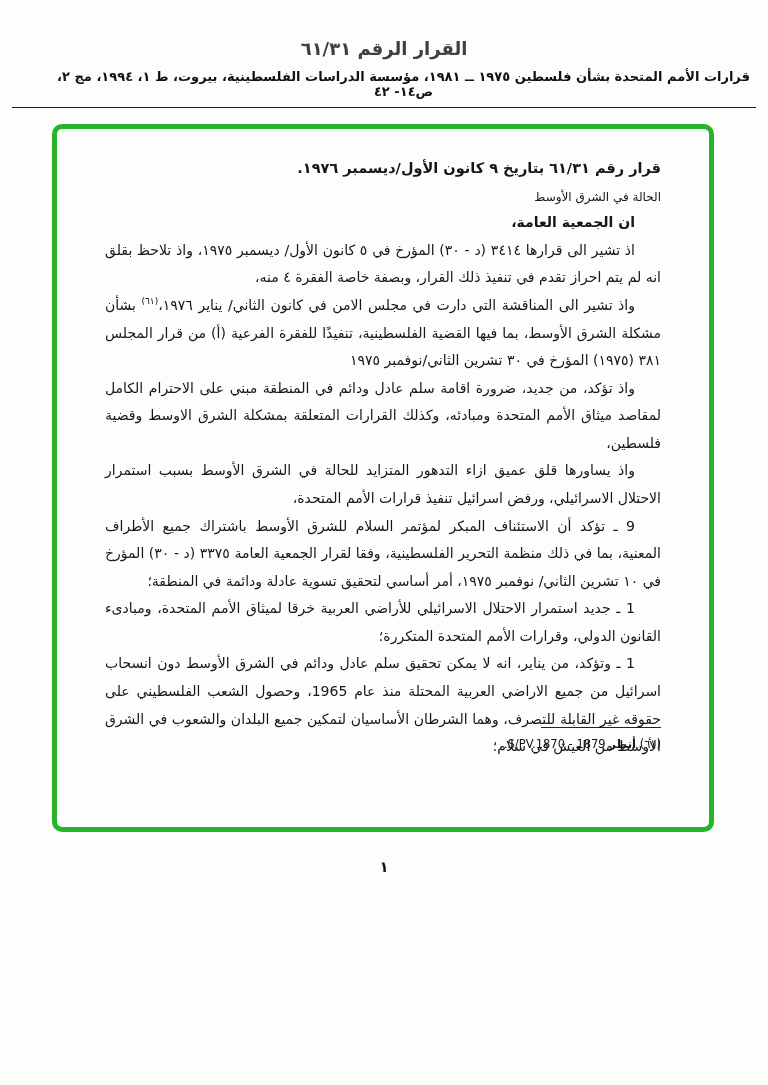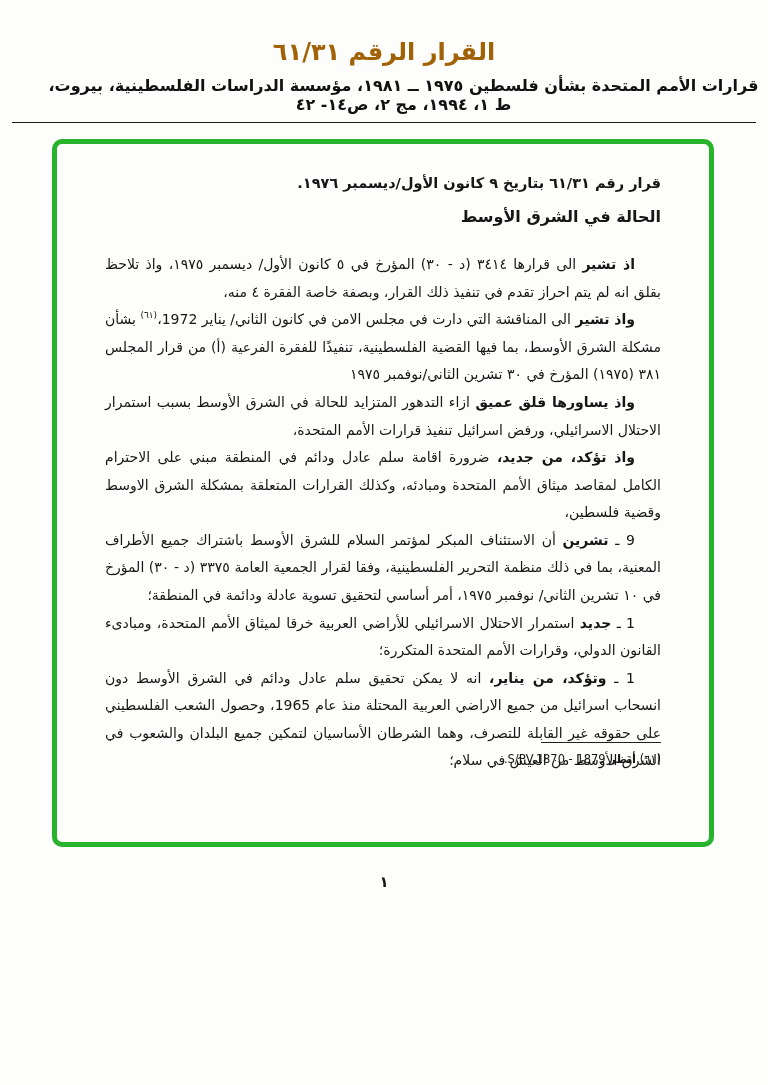--- a/index.html
+++ b/index.html
@@ -9,46 +9,46 @@
     height: 1085px;
     position: relative;
     overflow: hidden;
     background: #fdfdfb;
     color: #161616;
     font-family: "DejaVu Sans", sans-serif;
   }
 
   
   .doc-header { text-align: center; direction: rtl; padding-top: 38px; }
-  .doc-title { font-size: 24px; font-weight: bold; color: #a16207; }
-  .doc-citation { font-size: 16px; font-weight: bold; margin-top: 10px; color: #111; margin-left: 39px; }
+  .doc-title { font-size: 18px; font-weight: bold; color: #404040; }
+  .doc-citation { font-size: 13px; font-weight: bold; margin-top: 10px; color: #111; margin-left: 39px; }
   .header-rule { border: none; border-top: 1.6px solid #1a1a1a; margin: 8px 12px 0 12px; }
 
   
   .green-box {
     direction: rtl;
     width: 662px;
     height: 708px;
     margin: 16px 54px 0 52px;
     border: 5px solid var(--border-green, #27b42c);
     border-radius: 10px;
     padding: 25px 48px 0 48px;
     position: relative;
     overflow: hidden;
     background: #fdfdfb;
     font-size: 14px;
     line-height: 1.97;
     text-align: justify;
   }
 
   .res-heading { font-size: 14.5px; font-weight: bold; margin-bottom: 3px; }
-  .res-subject { font-size: 16px; font-weight: bold; margin-bottom: 19px; }
+  .res-subject { font-size: 12px; font-weight: normal; margin-bottom: 0; }
   .opening { font-weight: bold; text-indent: 26px; }
   .para, .item { text-indent: 26px; margin: 0; }
-  .lead { font-weight: bold; }
+  .lead { font-weight: normal; }
   .note-ref { font-size: 9px; vertical-align: super; line-height: 0; font-weight: normal; }
 
   
   .footnote { position: absolute; right: 48px; left: 48px; bottom: 74px; direction: rtl; }
   .footnote-rule {
     border: none; border-top: 1.5px solid #222;
     width: 120px; margin: 0 0 8px auto; margin-right: 0; margin-left: auto;
   }
   .footnote-text { font-size: 11.5px; text-align: right; line-height: 1.5; }
   .footnote-text .lead { font-weight: bold; }
@@ -64,30 +64,31 @@
   <header class="doc-header">
     <h1 class="doc-title">القرار الرقم ٦١/٣١</h1>
     <p class="doc-citation">قرارات الأمم المتحدة بشأن فلسطين ١٩٧٥ ــ ١٩٨١، مؤسسة الدراسات الفلسطينية، بيروت، ط ١، ١٩٩٤، مج ٢، ص١٤- ٤٢</p>
     <hr class="header-rule">
   </header>
 
   <section class="green-box">
 
     <h2 class="res-heading">قرار رقم ٦١/٣١ بتاريخ ٩ كانون الأول/ديسمبر ١٩٧٦.</h2>
     <h3 class="res-subject">الحالة في الشرق الأوسط</h3>
+    <p class="opening">ان الجمعية العامة،</p>
 
     <p class="para"><span class="lead">اذ تشير</span><span> الى قرارها ٣٤١٤ (د - ٣٠) المؤرخ في ٥ كانون الأول/ ديسمبر ١٩٧٥، واذ تلاحظ بقلق انه لم يتم احراز تقدم في تنفيذ ذلك القرار، وبصفة خاصة الفقرة ٤ منه،</span></p>
 
-    <p class="para"><span class="lead">واذ تشير</span><span> الى المناقشة التي دارت في مجلس الامن في كانون الثاني/ يناير 1972،</span><sup class="note-ref">(٦١)</sup><span> بشأن مشكلة الشرق الأوسط، بما فيها القضية الفلسطينية، تنفيذًا للفقرة الفرعية (أ) من قرار المجلس ٣٨١ (١٩٧٥) المؤرخ في ٣٠ تشرين الثاني/نوفمبر ١٩٧٥</span></p>
+    <p class="para"><span class="lead">واذ تشير</span><span> الى المناقشة التي دارت في مجلس الامن في كانون الثاني/ يناير ١٩٧٦،</span><sup class="note-ref">(٦١)</sup><span> بشأن مشكلة الشرق الأوسط، بما فيها القضية الفلسطينية، تنفيذًا للفقرة الفرعية (أ) من قرار المجلس ٣٨١ (١٩٧٥) المؤرخ في ٣٠ تشرين الثاني/نوفمبر ١٩٧٥</span></p>
+
+    <p class="para"><span class="lead">واذ تؤكد، من جديد،</span><span> ضرورة اقامة سلم عادل ودائم في المنطقة مبني على الاحترام الكامل لمقاصد ميثاق الأمم المتحدة ومبادئه، وكذلك القرارات المتعلقة بمشكلة الشرق الاوسط وقضية فلسطين،</span></p>
 
     <p class="para"><span class="lead">واذ يساورها قلق عميق</span><span> ازاء التدهور المتزايد للحالة في الشرق الأوسط بسبب استمرار الاحتلال الاسرائيلي، ورفض اسرائيل تنفيذ قرارات الأمم المتحدة،</span></p>
 
-    <p class="para"><span class="lead">واذ تؤكد، من جديد،</span><span> ضرورة اقامة سلم عادل ودائم في المنطقة مبني على الاحترام الكامل لمقاصد ميثاق الأمم المتحدة ومبادئه، وكذلك القرارات المتعلقة بمشكلة الشرق الاوسط وقضية فلسطين،</span></p>
-
-    <p class="item"><span>9 ـ </span><span class="lead">تشرين</span><span> أن الاستئناف المبكر لمؤتمر السلام للشرق الأوسط باشتراك جميع الأطراف المعنية، بما في ذلك منظمة التحرير الفلسطينية، وفقا لقرار الجمعية العامة ٣٣٧٥ (د - ٣٠) المؤرخ في ١٠ تشرين الثاني/ نوفمبر ١٩٧٥، أمر أساسي لتحقيق تسوية عادلة ودائمة في المنطقة؛</span></p>
+    <p class="item"><span>9 ـ </span><span class="lead">تؤكد</span><span> أن الاستئناف المبكر لمؤتمر السلام للشرق الأوسط باشتراك جميع الأطراف المعنية، بما في ذلك منظمة التحرير الفلسطينية، وفقا لقرار الجمعية العامة ٣٣٧٥ (د - ٣٠) المؤرخ في ١٠ تشرين الثاني/ نوفمبر ١٩٧٥، أمر أساسي لتحقيق تسوية عادلة ودائمة في المنطقة؛</span></p>
 
     <p class="item"><span>1 ـ </span><span class="lead">جديد</span><span> استمرار الاحتلال الاسرائيلي للأراضي العربية خرقا لميثاق الأمم المتحدة، ومبادىء القانون الدولي، وقرارات الأمم المتحدة المتكررة؛</span></p>
 
     <p class="item"><span>1 ـ </span><span class="lead">وتؤكد، من يناير،</span><span> انه لا يمكن تحقيق سلم عادل ودائم في الشرق الأوسط دون انسحاب اسرائيل من جميع الاراضي العربية المحتلة منذ عام 1965، وحصول الشعب الفلسطيني على حقوقه غير القابلة للتصرف، وهما الشرطان الأساسيان لتمكين جميع البلدان والشعوب في الشرق الأوسط من العيش في سلام؛</span></p>
 
     <div class="footnote">
       <hr class="footnote-rule">
       <p class="footnote-text">
         <span>(٦١)</span>
         <span class="lead">أنظر</span>

